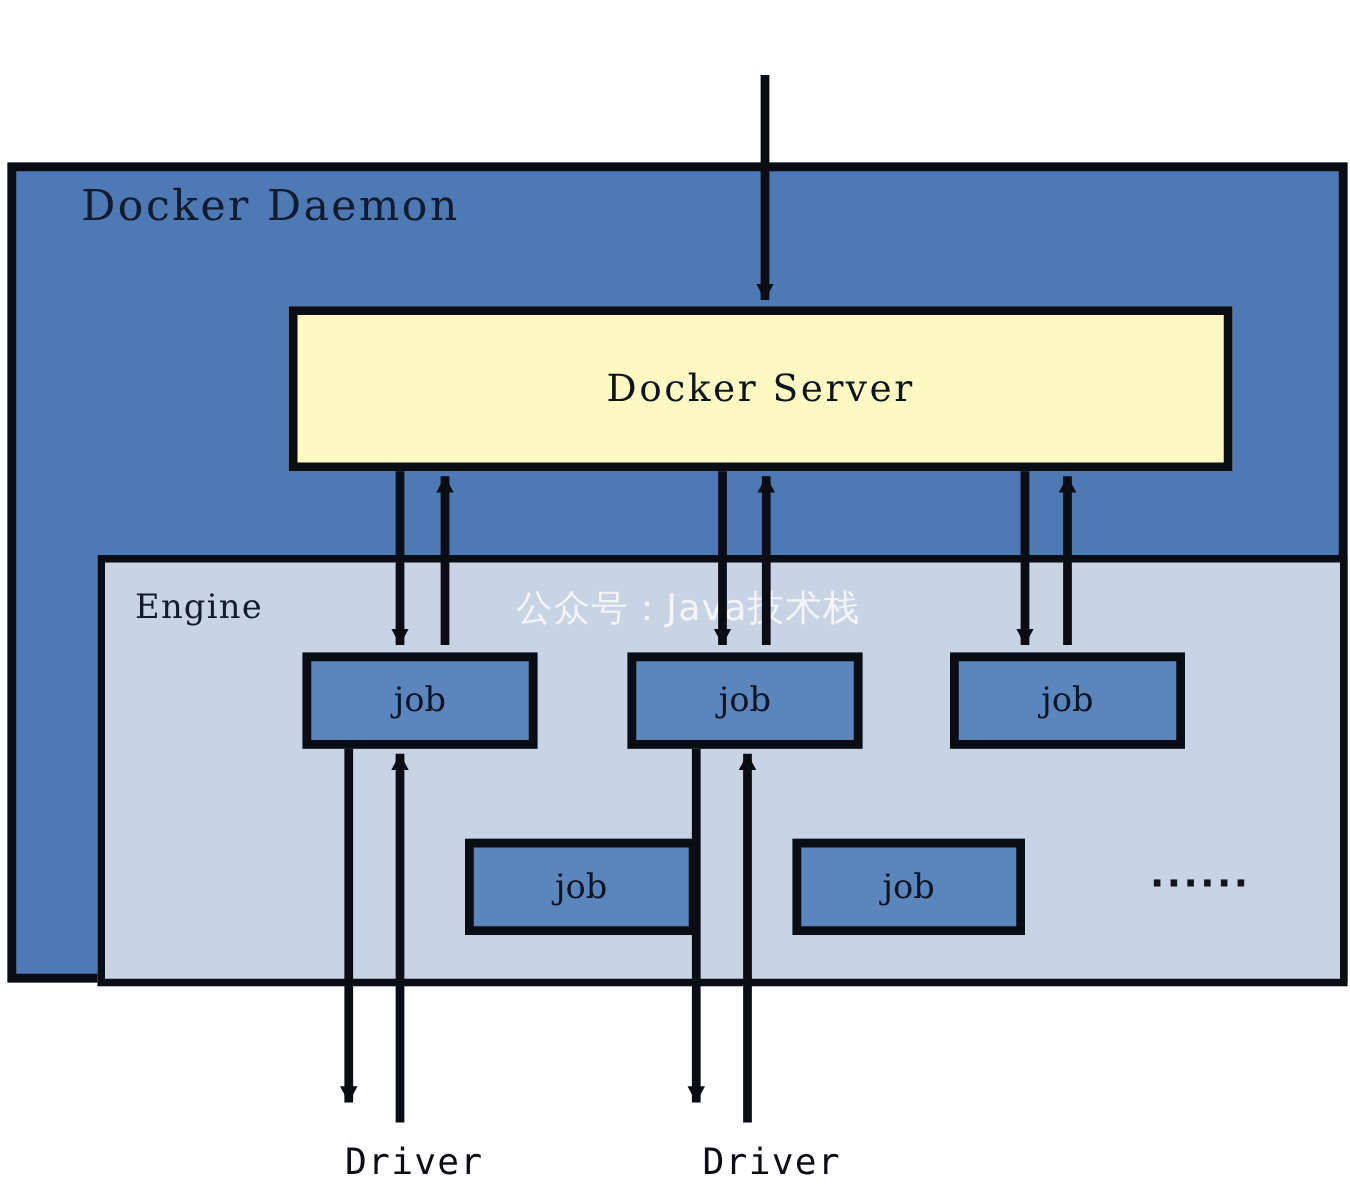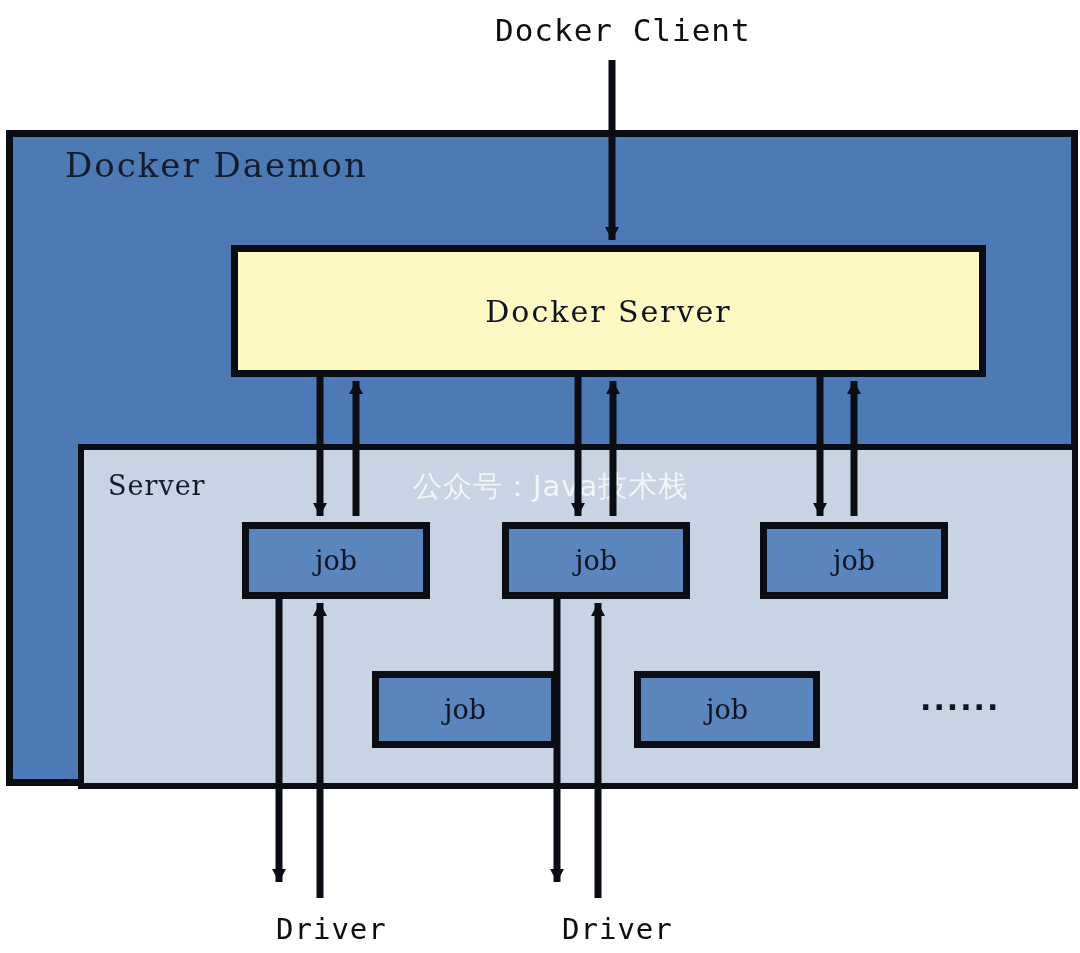--- a/index.html
+++ b/index.html
@@ -117,28 +117,27 @@
     letter-spacing: 1px;
     white-space: nowrap;
     pointer-events: none;
   }
 </style>
 </head>
 <body>
 
 <div id="canvas">
 
-  <div class="lbl title-lbl" style="left:495px; top:12px;">Docker Client</div>
 
   <div class="box daemon-box" style="left:6px; top:130px; width:1072px; height:656px;">
     <div class="lbl daemon-lbl" style="position:static;">Docker Daemon</div>
   </div>
 
   <div class="box light-box" style="left:78px; top:444px; width:1000px; height:345px;">
-    <div class="lbl engine-lbl" style="position:static;">Server</div>
+    <div class="lbl engine-lbl" style="position:static;">Engine</div>
   </div>
 
   <div class="box server-box" style="left:231px; top:245px; width:755px; height:132px;">
     <div class="lbl server-lbl" style="position:static;">Docker Server</div>
   </div>
 
   <div class="watermark" style="left:413px; top:467px;">公众号：Java技术栈</div>
 
   <div class="box job-box" style="left:224px; top:522px; width:188px; height:77px;">
     <div class="lbl job-lbl" style="position:static;">job</div>

